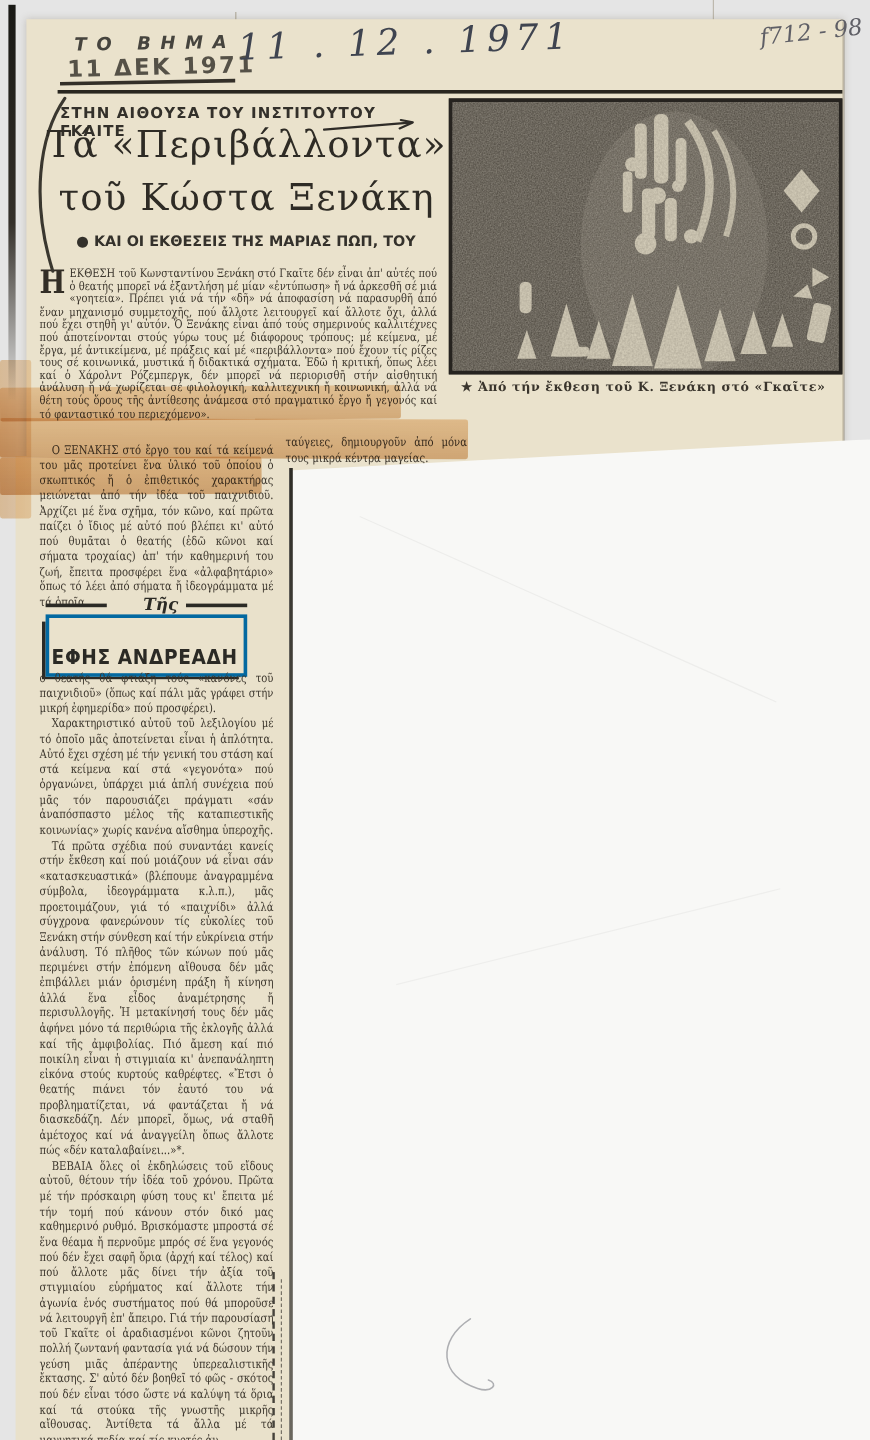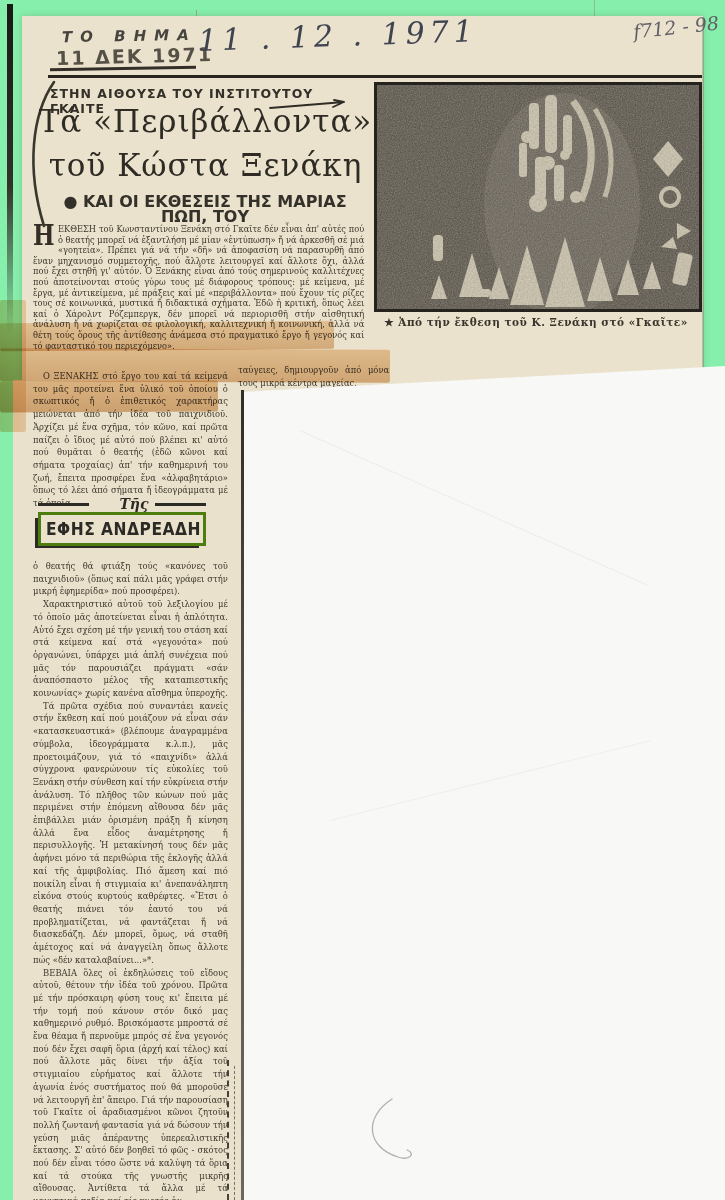--- a/index.html
+++ b/index.html
@@ -1,16 +1,16 @@
 <!DOCTYPE html>
 <html><head>
 <meta charset="utf-8">
 <style>
   html,body{margin:0;padding:0;background:#d8d5cc;}
-  .page{position:relative;width:725px;height:1200px;margin:0 auto;background:#86efac;overflow:hidden;
+  .page{position:relative;width:725px;height:1200px;margin:0 auto;background:#e5e5e5;overflow:hidden;
         font-family:"DejaVu Serif",serif;}
   .abs{position:absolute;}
 
   
   .scan-edge{left:7px;top:4px;width:6px;height:330px;
       background:linear-gradient(#191915,#34302a 55%,rgba(60,55,45,0));}
   .crease-v1{left:196px;top:10px;width:1px;height:74px;background:rgba(140,128,104,.55);}
   .crease-v2{left:594px;top:0;width:1px;height:92px;background:rgba(140,128,104,.45);}
   .clip-edge-right{left:702px;top:18px;width:2px;height:356px;background:rgba(120,110,90,.35);}
 
@@ -32,21 +32,21 @@
   
   .top-rule{left:48px;top:75px;width:654px;height:3px;background:#29261f;}
   .kicker{left:50px;top:86px;width:312px;text-align:left;font-family:"DejaVu Sans",sans-serif;
       font-weight:bold;font-size:12.5px;letter-spacing:1px;color:#33302a;}
   .kicker-arrow{left:268px;top:97px;}
   .title1{left:38px;top:103px;width:335px;text-align:center;font-size:31px;letter-spacing:1px;
       color:#2e2b25;white-space:nowrap;}
   .title2{left:38px;top:147px;width:335px;text-align:center;font-size:31px;letter-spacing:1px;
       color:#2e2b25;white-space:nowrap;}
   .subhead{left:44px;top:194px;width:322px;text-align:center;font-family:"DejaVu Sans",sans-serif;
-      font-weight:bold;font-size:16px;line-height:15px;color:#34312b;}
+      font-weight:bold;font-size:12px;line-height:15px;color:#34312b;}
 
   
   .lead{left:33px;top:224px;width:392px;transform:scaleX(.845);transform-origin:0 0;
       font-size:9.8px;line-height:10.6px;text-align:justify;color:#3b352c;}
   .dropcap{float:left;font-size:27px;line-height:21px;font-weight:bold;margin:1px 4px 0 0;color:#332e26;}
 
   
   .photo{left:374px;top:82px;width:322px;height:224px;border:3px solid #26231f;background:#423e36;}
   .caption{left:372px;top:316px;width:328px;text-align:center;font-size:10.5px;letter-spacing:.5px;
       color:#39342c;font-weight:bold;}
@@ -58,22 +58,22 @@
   .col p.noind{text-indent:0;}
   .colA{left:33px;top:370px;width:232px;}
   .colB{left:33px;top:560px;width:232px;}
   .colR{left:238px;top:364px;width:180px;}
 
   
   .byline-wrap{left:38px;top:497px;width:168px;}
   .byline-top{display:flex;align-items:center;justify-content:center;height:14px;}
   .byline-top .seg{flex:1;height:3px;background:#2b2a25;}
   .byline-prefix{padding:0 6px;font-style:italic;font-weight:bold;font-size:14px;color:#2b2a25;line-height:14px;margin-left:24px;}
-  .byline-box{margin-top:1px;border:3px solid #4d7c0f;box-shadow:-5px 4px 0 -2px #2b2a25;
-      background:#eae2cc;text-align:right;padding:5px 2px 4px;}
+  .byline-box{margin-top:1px;border:3px solid #0369a1;box-shadow:-5px 4px 0 -2px #2b2a25;
+      background:#eae2cc;text-align:left;padding:23px 2px 4px;}
   .byline-name{font-family:"DejaVu Sans",sans-serif;font-weight:bold;font-size:15.5px;
       letter-spacing:.5px;color:#2b2a25;display:inline-block;transform:scaleY(1.1);}
 
   
   .bracket{left:24px;top:80px;}
   .col-rule-dash1{left:227px;top:1060px;width:0;height:140px;border-left:2px dashed #45423a;}
   .col-rule-dash2{left:234px;top:1066px;width:0;height:134px;border-left:1.5px dashed rgba(69,66,58,.7);}
 
   
   .tape{mix-blend-mode:multiply;border-radius:2px;}

